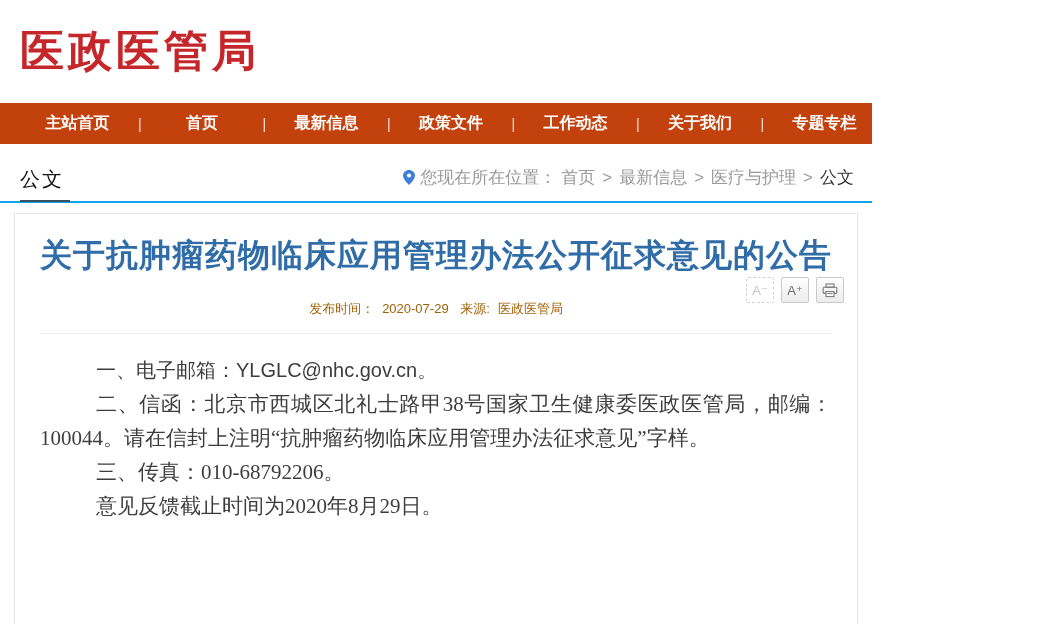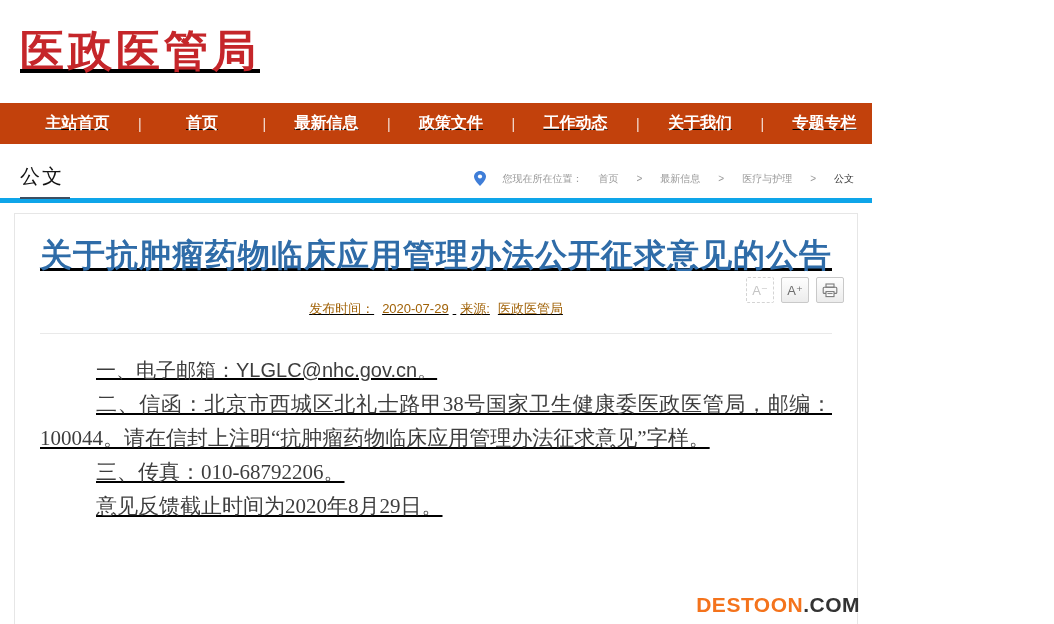--- a/index.html
+++ b/index.html
@@ -1,32 +1,32 @@
 <!DOCTYPE html>
 <html><head>
 <meta charset="utf-8">
 <style>
   * { box-sizing: border-box; margin: 0; padding: 0; }
   html, body { background: #fff; }
   body { font-family: "Liberation Sans", "DejaVu Sans", sans-serif; }
-  .page { position: relative; width: 872px; height: 624px; background: #fff; overflow: hidden; text-decoration: underline; }
+  .page { position: relative; width: 872px; height: 624px; background: #fff; overflow: hidden; }
 
   
   .header { height: 103px; display: flex; align-items: center; padding-left: 20px; background: #fff; }
   .logo { font-size: 44px; font-weight: bold; color: #c5262a; letter-spacing: 4px; cursor: pointer; }
 
   
   .nav { height: 41px; background: #c2410c; display: flex; align-items: center; padding-left: 30px; }
   .nav-item { width: 98px; text-align: center; color: #fff; font-size: 16px; font-weight: bold; cursor: pointer; white-space: nowrap; }
   .nav-sep { color: rgba(255,255,255,.85); margin: 0 13px; font-size: 14px; font-weight: normal; }
 
   
-  .crumb-bar { position: relative; height: 59px; border-bottom: 5px solid #0ea5e9; background: #fff; }
+  .crumb-bar { position: relative; height: 59px; border-bottom: 2px solid #0ea5e9; background: #fff; }
   .section-title { position: absolute; left: 20px; bottom: -1px; font-size: 20px; color: #141414; letter-spacing: 2px; padding: 0 6px 7px 0; border-bottom: 2px solid #3c4f63; }
-  .crumb { position: absolute; right: 18px; bottom: 12px; display: flex; align-items: center; gap: 16px; font-size: 10px; color: #999; }
+  .crumb { position: absolute; right: 18px; bottom: 12px; display: flex; align-items: center; gap: 5px; font-size: 17px; color: #999; }
   .crumb a { color: #999; text-decoration: none; cursor: pointer; }
   .crumb .sep { margin: 0 2px; }
   .crumb .current { color: #333; }
 
   
   .content-box { position: relative; margin: 10px 14px 0; border: 1px solid #e6e6e6; height: 430px; padding: 0 25px; background: #fff; }
   .article-title { margin-top: 20px; text-align: center; color: #2f6ca8; font-size: 32px; font-weight: 600; letter-spacing: 1px; }
   .meta { margin-top: 22px; text-align: center; font-size: 13px; color: #a16207; }
   .meta span { margin: 0 4px; }
 
@@ -121,17 +121,14 @@
 
     <div class="body">
       <p class="sans">一、电子邮箱：YLGLC@nhc.gov.cn。</p>
       <p>二、信函：北京市西城区北礼士路甲38号国家卫生健康委医政医管局，邮编：100044。请在信封上注明“抗肿瘤药物临床应用管理办法征求意见”字样。</p>
       <p>三、传真：010-68792206。</p>
       <p>意见反馈截止时间为2020年8月29日。</p>
     </div>
 
   </div>
 
-  <div class="watermark">
-    <span class="brand">DESTOON</span><span class="suffix">.COM</span>
-  </div>
 
 </div>
 
 </body></html>

